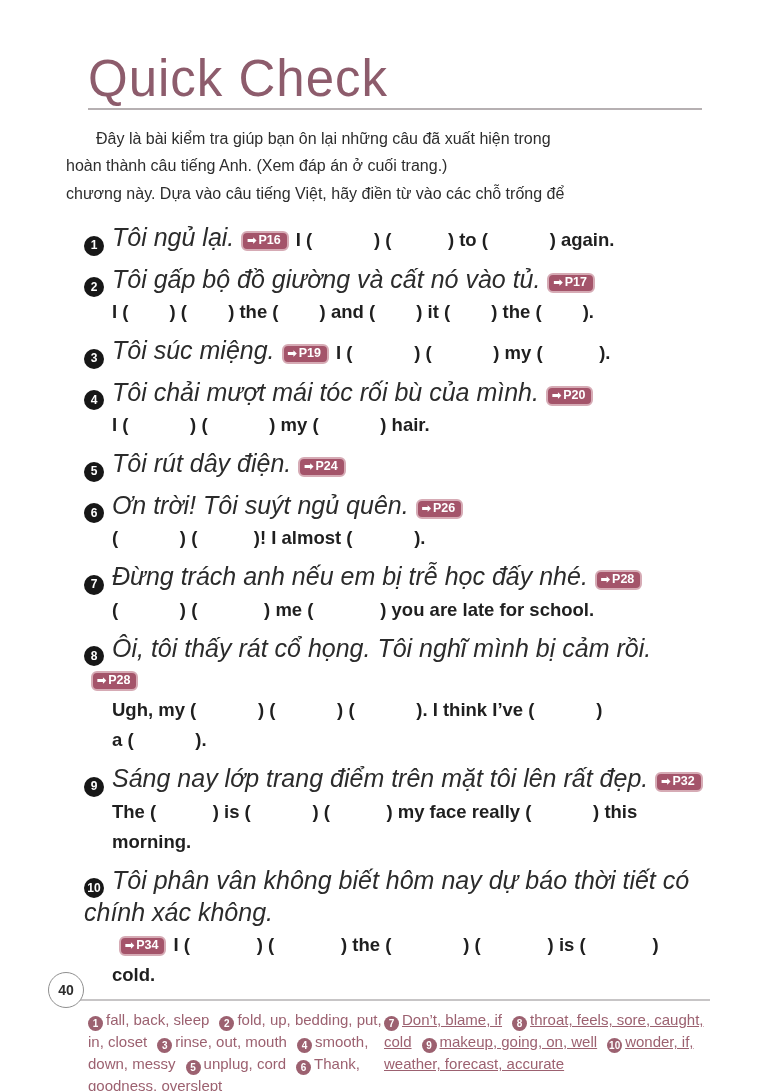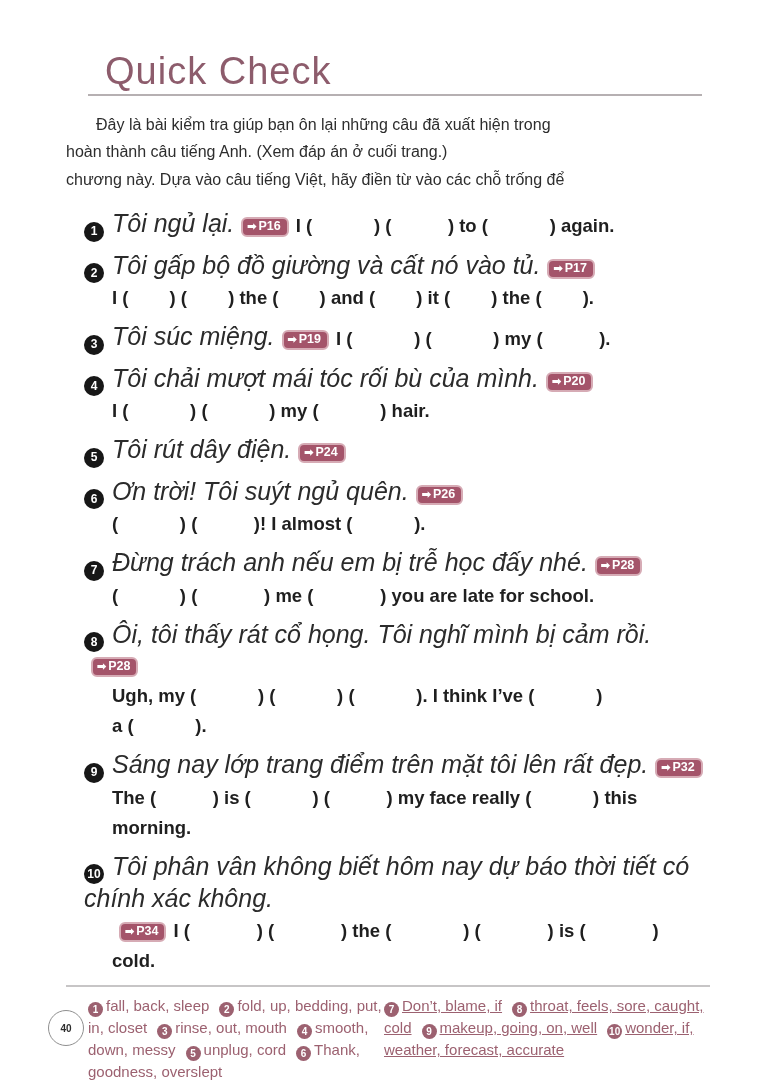--- a/index.html
+++ b/index.html
@@ -10,22 +10,22 @@
     background:#ffffff;
     font-family:"Liberation Sans", sans-serif;
     color:#2d2d2d;
     overflow:hidden;
     margin:0 auto;
   }
   .content { padding:52px 56px 0 66px; }
 
   
   .title {
-    margin-left:39px;
-    font-size:38px;
+    margin-left:22px;
+    font-size:51px;
     font-weight:300;
     letter-spacing:1px;
     line-height:1.05;
     color:#8d5c6c;
   }
   .title-rule {
     margin-left:22px;
     width:614px;
     height:2px;
     background:#b6b0b2;
@@ -78,25 +78,25 @@
   .ansnum {
     display:inline-flex; width:15px; height:15px;
     border-radius:50%; background:#9c6170; color:#fff;
     font-size:10px; font-weight:bold;
     align-items:center; justify-content:center;
     margin-right:3px; vertical-align:-2px;
   }
 
   
   .pagenum-circle {
-    position:absolute; left:48px; top:1010px;
+    position:absolute; left:48px; top:972px;
     width:36px; height:36px;
     border:1px solid #8f8f8f; border-radius:50%;
     display:flex; align-items:center; justify-content:center;
-    font-size:10px; font-weight:bold; color:#2d2d2d;
+    font-size:14px; font-weight:bold; color:#2d2d2d;
     background:#fff;
   }
 </style>
 </head>
 <body>
 
 <div class="page">
   <div class="content">
 
     <h1 class="title">Quick Check</h1>

